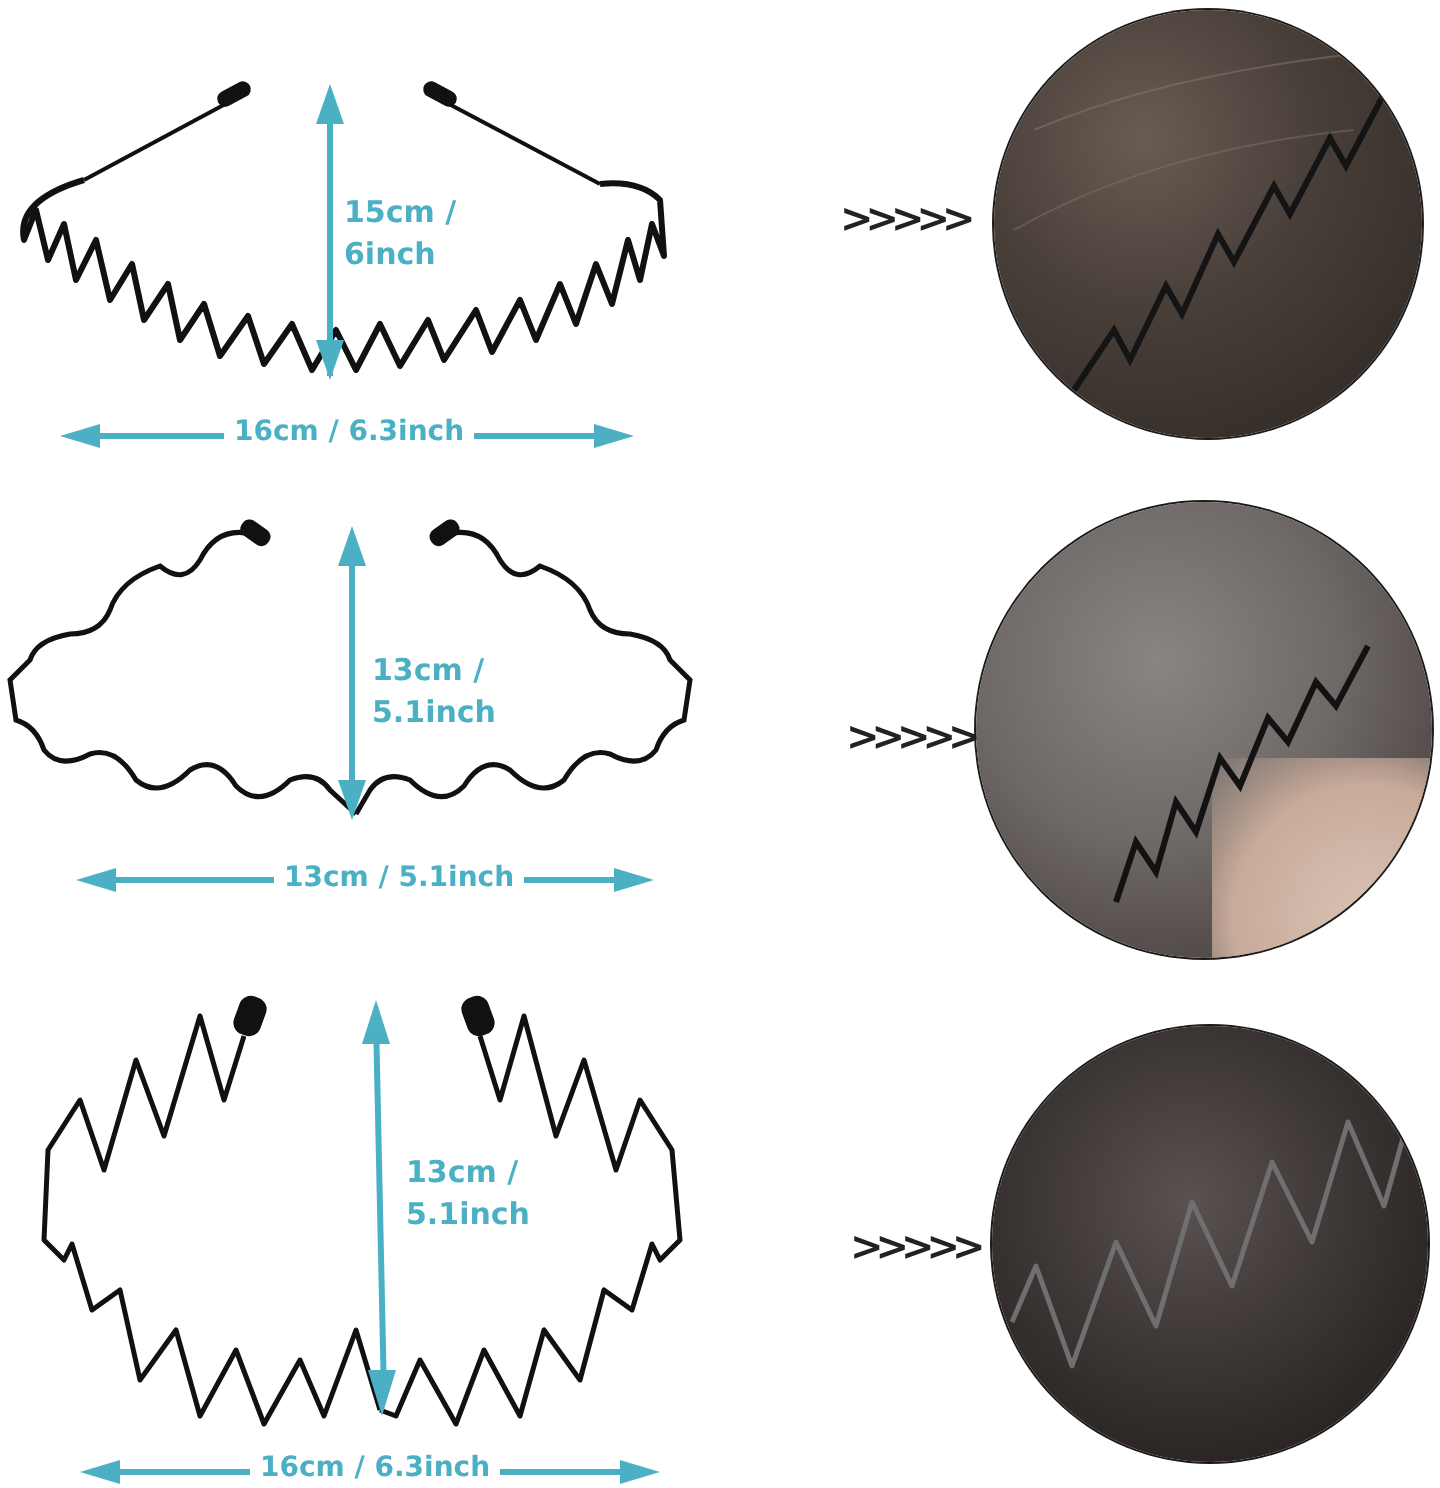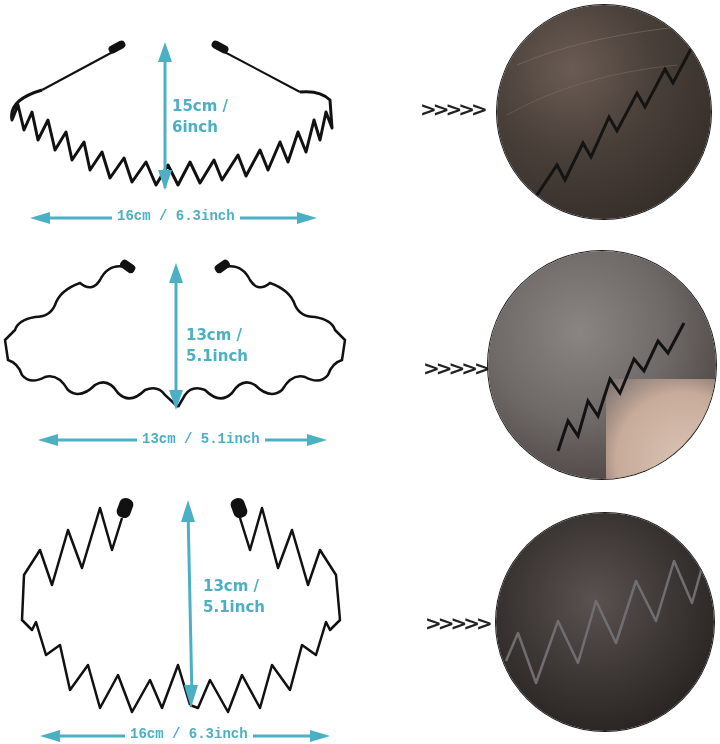--- a/index.html
+++ b/index.html
@@ -1,20 +1,20 @@
 <!DOCTYPE html>
 <html><head>
 <meta charset="utf-8">
 <style>
   html, body { margin: 0; padding: 0; background: #ffffff; }
   body { width: 720px; height: 744px; position: relative; overflow: hidden; font-family: "DejaVu Sans", "Liberation Sans", sans-serif; }
   .row { position: absolute; left: 0; width: 720px; }
   .row svg.band { position: absolute; left: 0; top: 0; }
   .label { position: absolute; color: #4bb0c4; font-weight: bold; font-size: 15px; line-height: 21px; white-space: nowrap; }
-  .hlabel { position: absolute; color: #4bb0c4; font-weight: bold; font-size: 14px; background: #fff; padding: 0 5px; white-space: nowrap; font-family: Liberation Mono, monospace; }
+  .hlabel { position: absolute; color: #4bb0c4; font-weight: bold; font-size: 14px; background: #fff; padding: 0 5px; white-space: nowrap; }
   .chevrons { position: absolute; font-size: 20px; letter-spacing: -4px; color: #222; font-weight: bold; }
   .photo { position: absolute; border-radius: 50%; overflow: hidden; box-shadow: 0 0 0 1px #1b1b1b; }
 </style>
 </head>
 <body>
 
 <div class="row" style="top:0;height:245px;">
   <svg class="band" width="360" height="240" viewBox="0 0 360 240">
 
     <line x1="122" y1="47" x2="42" y2="90" stroke="#111" stroke-width="2"></line>

